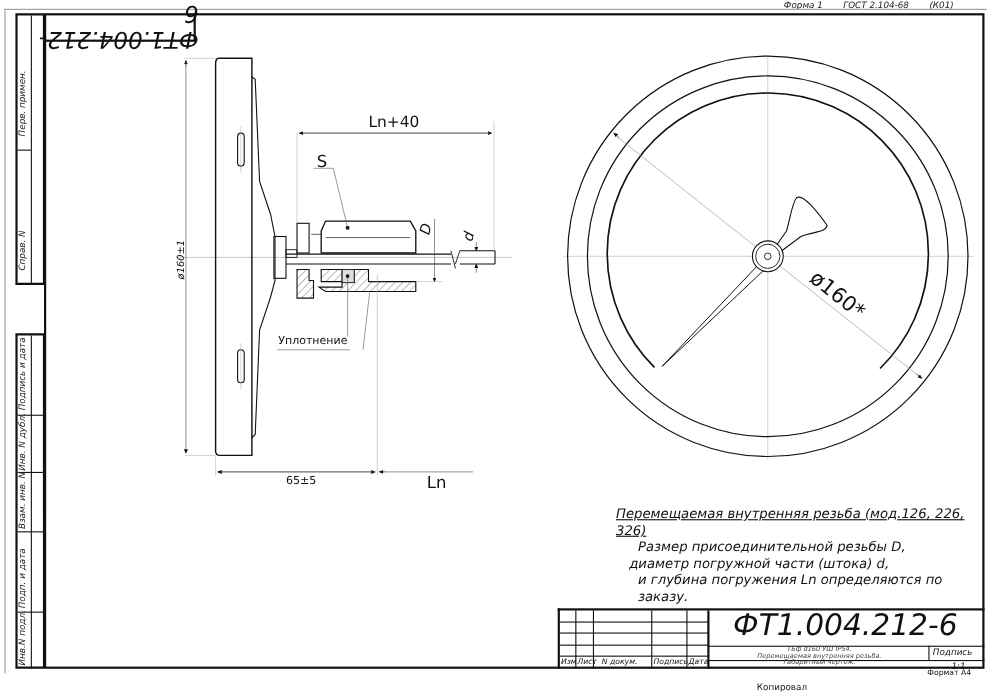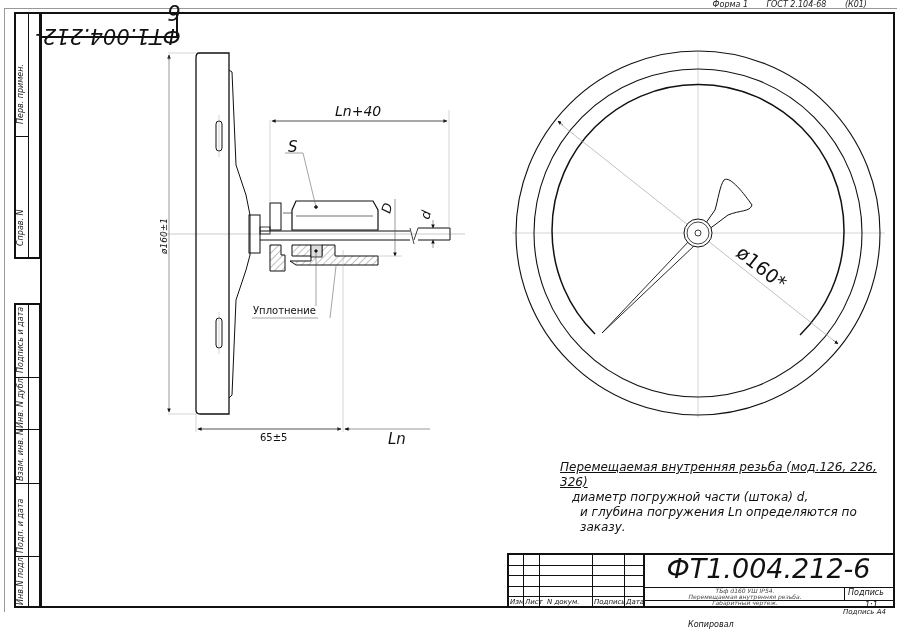--- a/index.html
+++ b/index.html
@@ -1,18 +1,18 @@
 <!DOCTYPE html>
 <html><head>
 <meta charset="utf-8">
 <style>
   html, body { margin: 0; padding: 0; background: #ffffff; }
   body { width: 900px; height: 634px; position: relative; overflow: hidden; font-family: "DejaVu Sans", sans-serif; }
   .abs { position: absolute; }
-  .it { font-style: italic; font-family: "DejaVu Sans", sans-serif; color: #111; text-align: center; }
+  .it { font-family: "DejaVu Sans", sans-serif; color: #111; text-align: center; }
   .stamp-top { position: absolute; top: 0; right: 33px; font-size: 8px; font-style: italic; color: #222; }
   .stamp-top span { margin-left: 16px; }
   .frame { position: absolute; left: 40px; top: 12px; width: 855px; height: 596px; border: 2px solid #111; box-sizing: border-box; }
   .outer { position: absolute; left: 4px; top: 8px; width: 893px; height: 604px; border-left: 1px solid #999; border-top: 1px solid #999; box-sizing: border-box; }
   .side-col { position: absolute; left: 14px; border: 2px solid #111; border-right: 1px solid #111; box-sizing: border-box; width: 26px; }
   .side-cell { position: absolute; left: 0; width: 12px; border-bottom: 1px solid #111; box-sizing: border-box; }
   .vlabel { position: absolute; transform: rotate(-90deg); transform-origin: left top; font-size: 8px; font-style: italic; white-space: nowrap; color: #222; }
   .code-box { position: absolute; left: 40px; top: 12px; width: 138px; height: 26px; border-right: 2px solid #111; border-bottom: 2px solid #111; box-sizing: border-box; }
   .code-box span { position: absolute; left: 0; top: 0; width: 136px; height: 24px; display: flex; align-items: center; justify-content: center; transform: rotate(180deg); font-size: 21px; font-style: italic; color: #111; }
   .tb { position: absolute; left: 507px; top: 553px; width: 388px; height: 55px; border-top: 2px solid #111; border-left: 2px solid #111; box-sizing: border-box; }
@@ -163,20 +163,21 @@
 </svg>
 
 <div class="abs it" style="left:335px;top:103px;font-size:14px;">Ln+40</div>
 <div class="abs it" style="left:288px;top:138px;font-size:15px;">S</div>
 <div class="abs" style="left:253px;top:305px;font-size:10px;color:#111;">Уплотнение</div>
 <div class="abs" style="left:260px;top:432px;font-size:10px;color:#111;">65±5</div>
 <div class="abs it" style="left:388px;top:430px;font-size:15px;">Ln</div>
 
 <div class="notes">
   <div class="head">Перемещаемая внутренняя резьба (мод.126, 226, 326)</div>
+  <div style="padding-left:20px;">Размер присоединительной резьбы D,</div>
   <div style="padding-left:12px;">диаметр погружной части (штока) d,</div>
   <div style="padding-left:20px;">и глубина погружения Ln определяются по заказу.</div>
 </div>
 
 <div class="tb">
 
   <div class="tb-line" style="left:14px;top:0;width:1px;height:53px;"></div>
   <div class="tb-line" style="left:30px;top:0;width:1px;height:53px;"></div>
   <div class="tb-line" style="left:83px;top:0;width:1px;height:53px;"></div>
   <div class="tb-line" style="left:115px;top:0;width:1px;height:53px;"></div>
@@ -197,13 +198,13 @@
   <div class="abs it" style="left:137px;top:-2px;width:245px;text-align:center;font-size:27px;font-style:italic;">ФТ1.004.212-6</div>
   <div class="abs" style="left:137px;top:33px;width:198px;text-align:center;font-size:6px;font-style:italic;color:#444;line-height:6px;">
     <div>ТБф d160 УШ IP54.</div>
     <div>Перемещаемая внутренняя резьба.</div>
     <div>Габаритный чертеж.</div>
   </div>
   <div class="tb-small" style="left:339px;top:33px;font-size:8px;">Подпись</div>
   <div class="tb-small" style="left:356px;top:46px;font-size:8px;">1:1</div>
 </div>
 <div class="abs it" style="left:688px;top:620px;font-size:8px;">Копировал</div>
-<div class="abs it" style="left:843px;top:608px;font-size:7px;">Подпись А4</div>
+<div class="abs it" style="left:843px;top:608px;font-size:7px;">Формат А4</div>
 
 </body></html>

